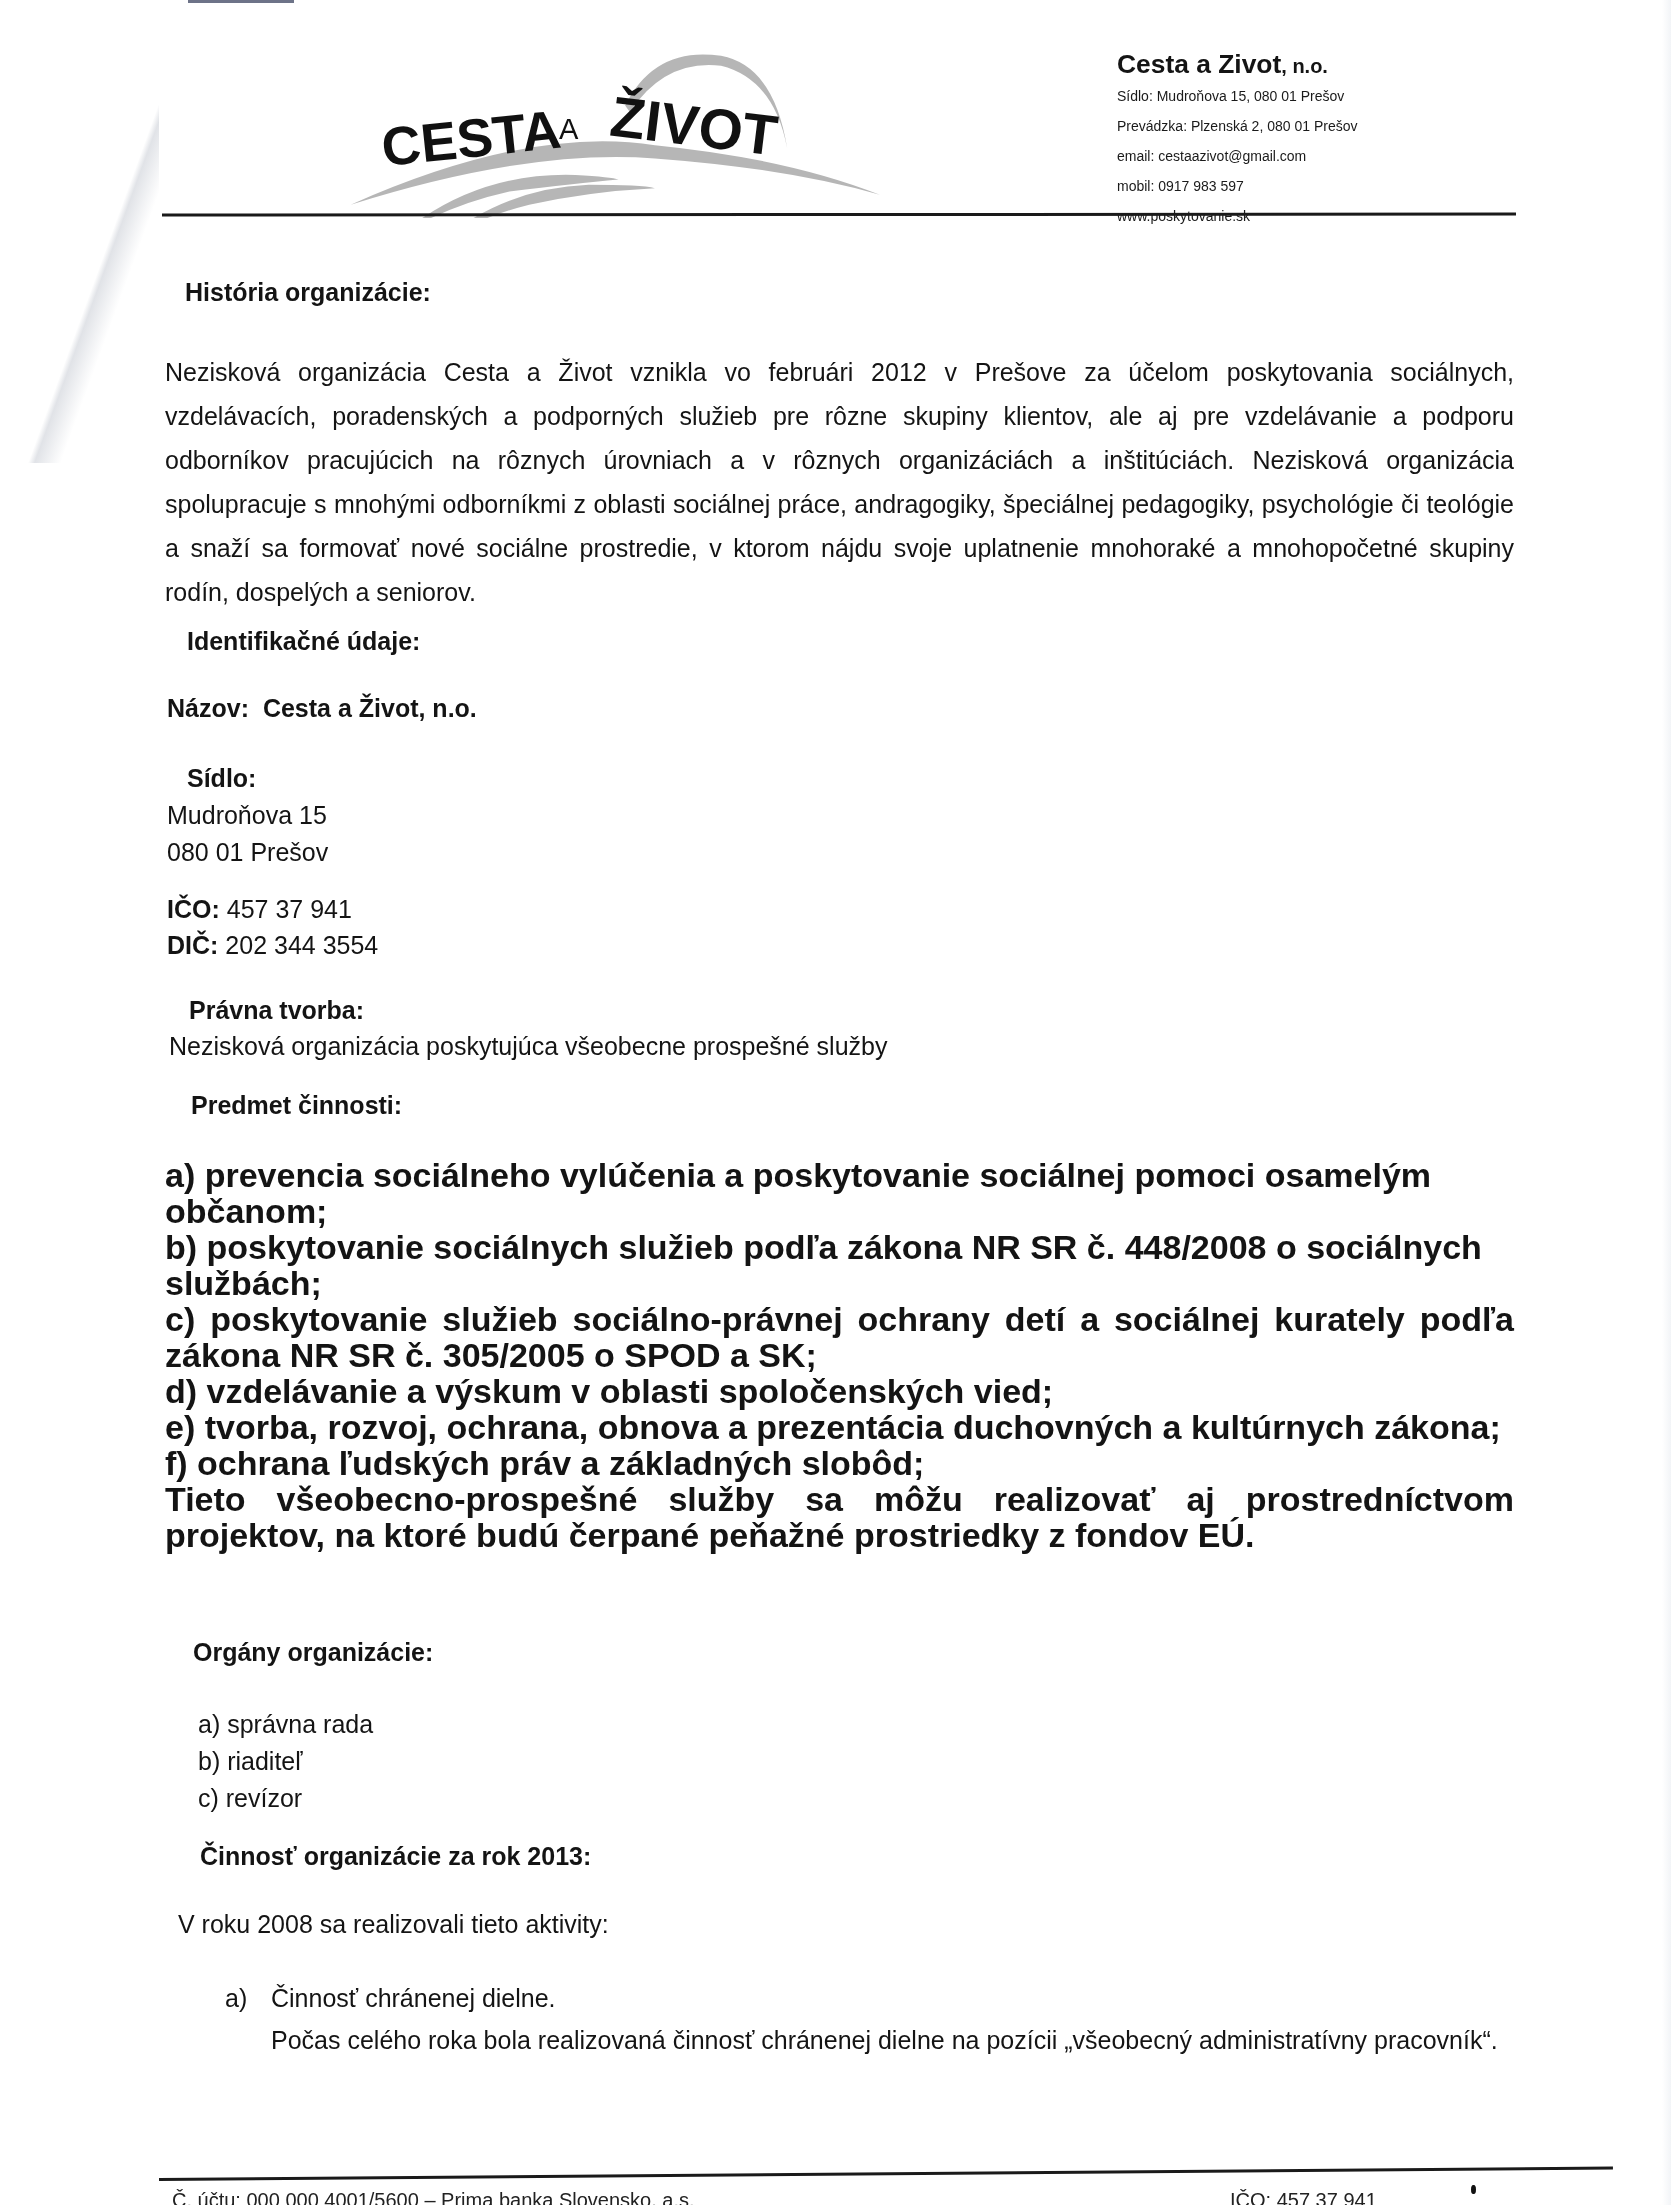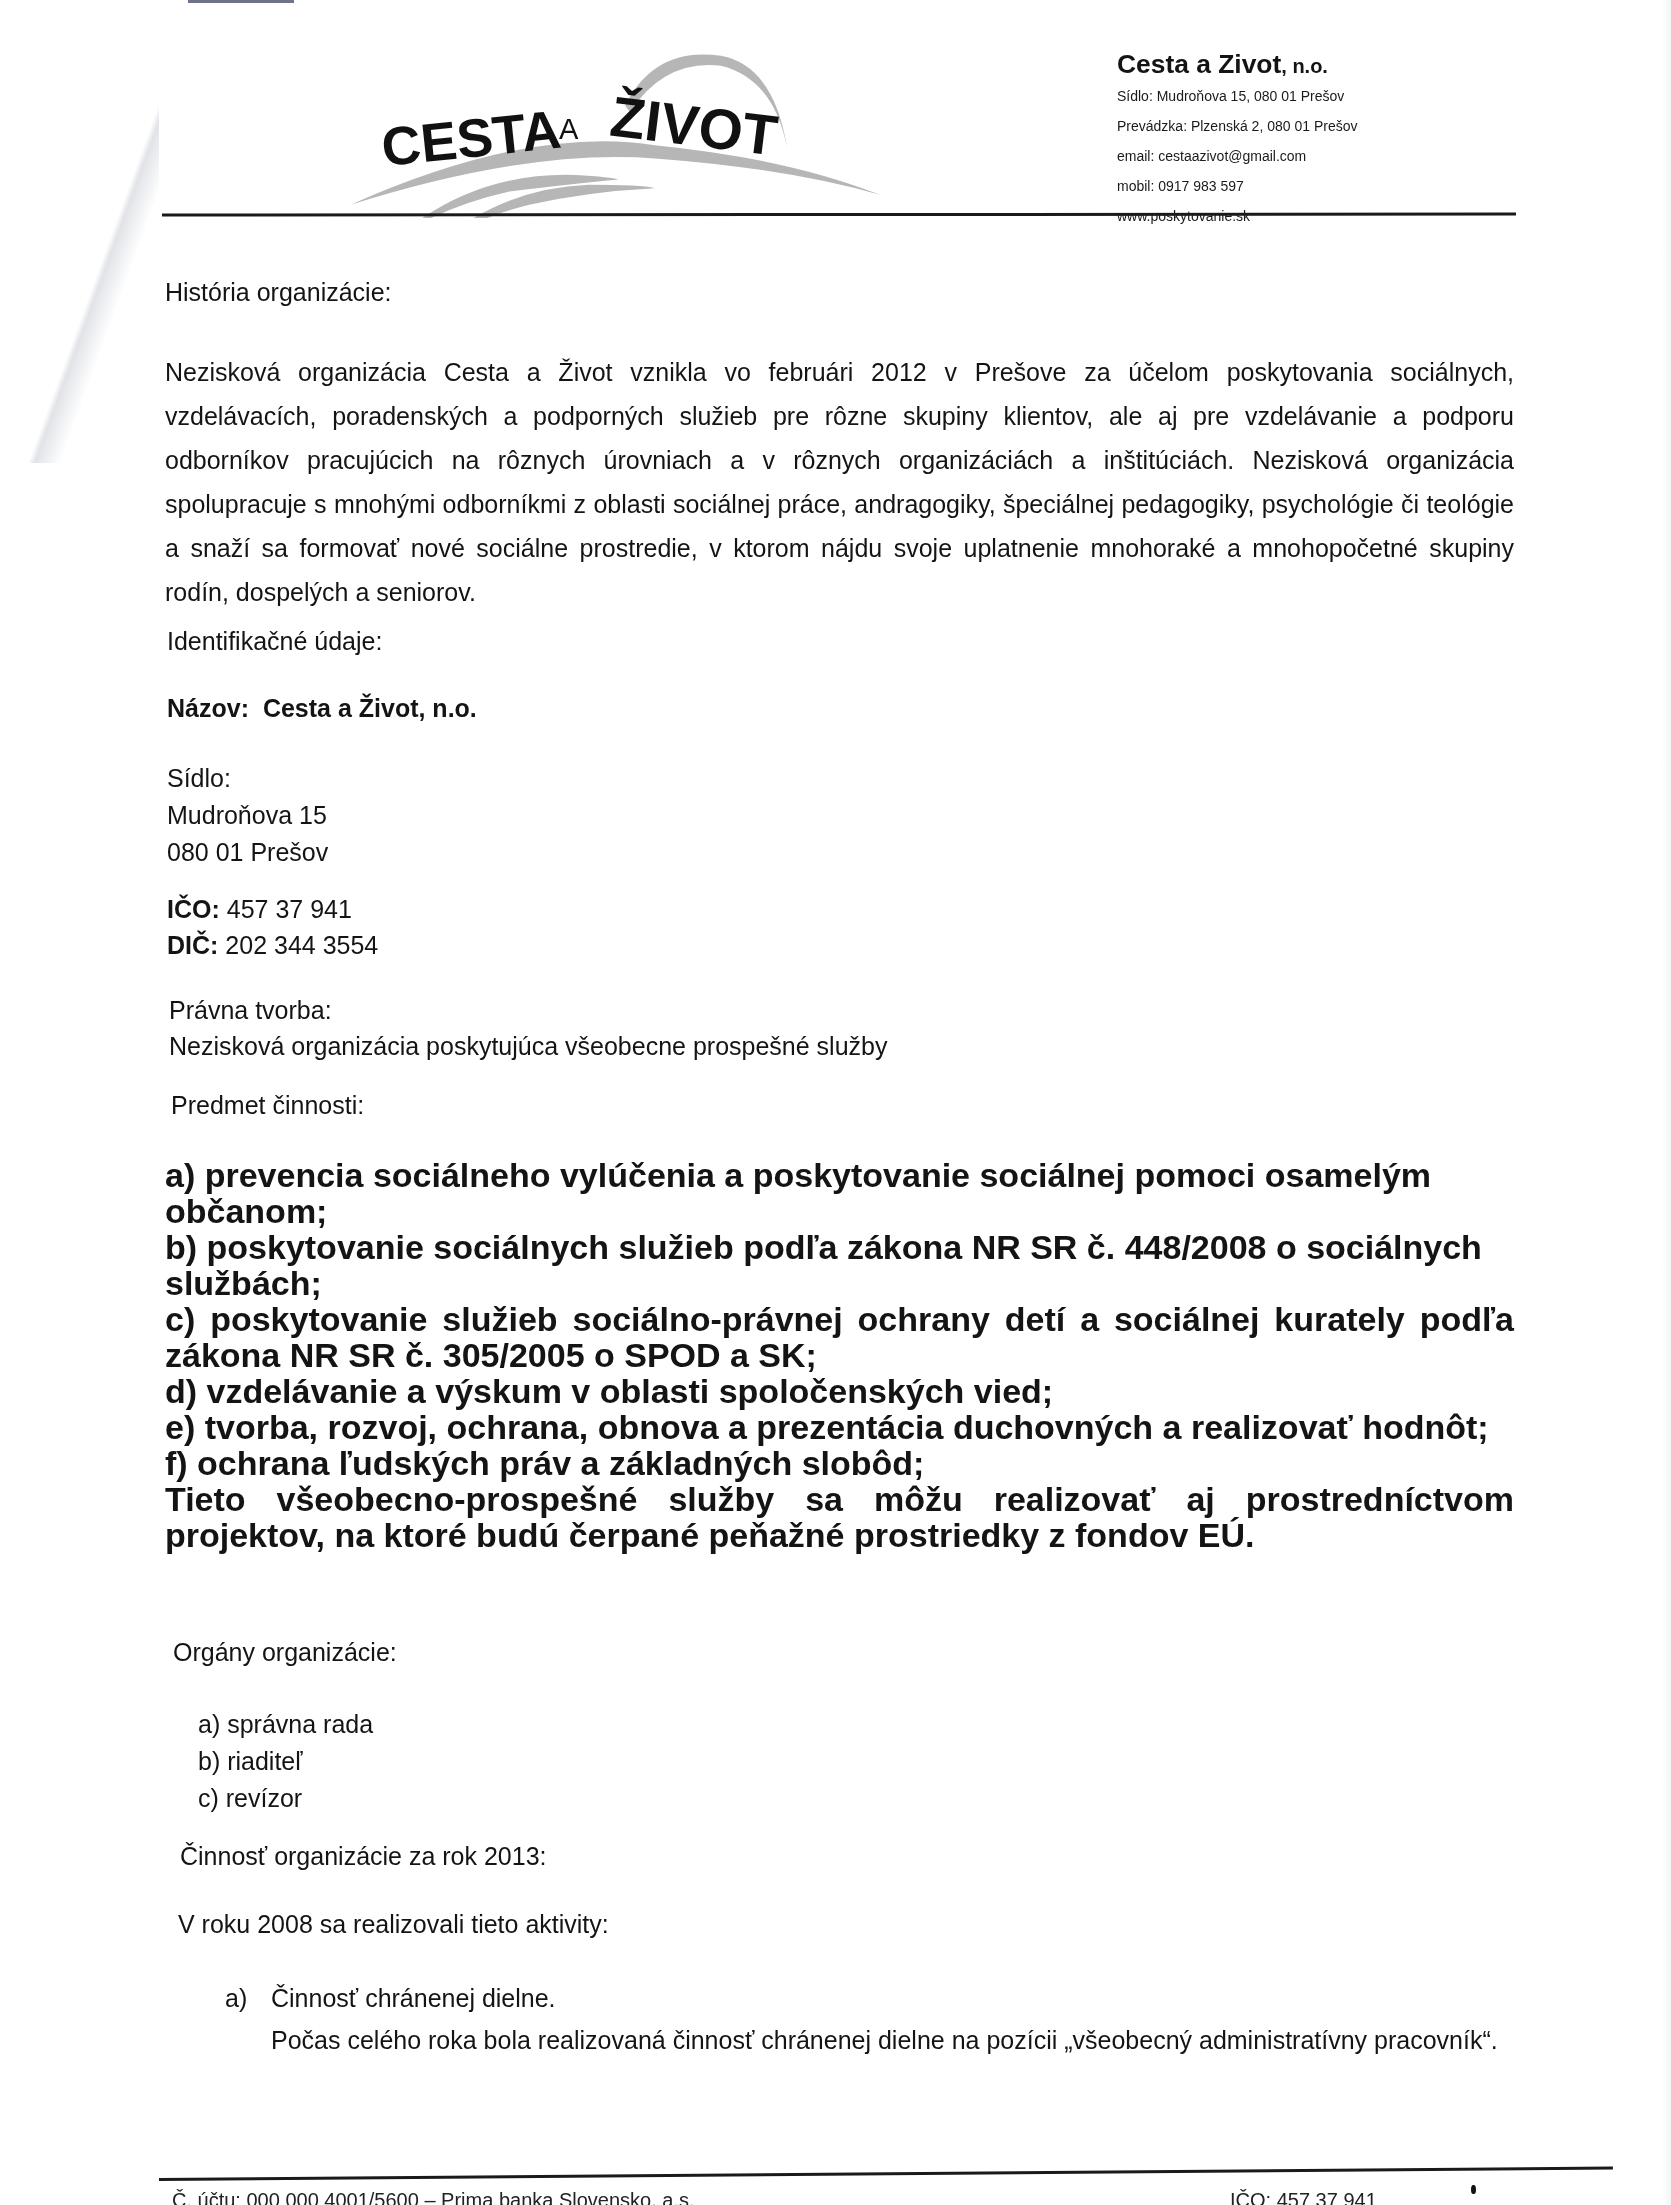--- a/index.html
+++ b/index.html
@@ -21,21 +21,21 @@
   .logo { position: absolute; left: 311px; top: 26.4px; width: 582px; height: 192px; }
   .logo svg { width: 100%; height: 100%; }
 
   
   .contact { position: absolute; left: 1117px; top: 9.3px; line-height: 30px; }
   .contact .org { font-size: 26.4px; font-weight: bold; margin-top: 40px; }
   .contact .org .suffix { font-size: 20px; }
   .contact .line { font-size: 14px; color: #1a1a1a; }
 
   .header-rule { position: absolute; left: 162px; top: 213px; width: 1354px; height: 2.6px; background: #1a1a1a; transform: rotate(-0.04deg); }
-  .h { font-weight: normal; font-size: 25px; }
+  .h { font-weight: bold; font-size: 25px; margin-left: 20px; }
   .para { text-align: justify; text-align-last: left; }
   .abs { position: absolute; }
   .act-letter { display: inline-block; width: 46px; }
 
   .footer-rule { position: absolute; left: 159px; top: 2178px; width: 1454px; height: 3.3px; background: #1a1a1a; transform: rotate(-0.45deg); transform-origin: left; }
   .footer-left { position: absolute; left: 172px; top: 2189px; font-size: 20px; color: #222; }
   .footer-right { position: absolute; left: 1230px; top: 2189px; font-size: 20px; color: #222; }
   .speck { position: absolute; background: #111; border-radius: 50%; }
 </style>
 </head>
@@ -109,21 +109,21 @@
     <div>Nezisková organizácia poskytujúca všeobecne prospešné služby</div>
   </div>
 
   <div class="abs h" style="left:171px; top:1091px;">Predmet činnosti:</div>
 
   <div class="abs" style="left:165px; top:1157px; width:1349px; font-size:34px; line-height:36px;font-weight:bold;">
     <div>a) prevencia sociálneho vylúčenia a poskytovanie sociálnej pomoci osamelým občanom;</div>
     <div>b) poskytovanie sociálnych služieb podľa zákona  NR SR č. 448/2008 o sociálnych službách;</div>
     <div class="para">c) poskytovanie služieb sociálno-právnej ochrany detí a sociálnej kurately podľa zákona NR SR č. 305/2005 o SPOD a SK;</div>
     <div>d) vzdelávanie a výskum v oblasti spoločenských vied;</div>
-    <div>e) tvorba, rozvoj, ochrana, obnova a prezentácia duchovných a realizovať hodnôt;</div>
+    <div>e) tvorba, rozvoj, ochrana, obnova a prezentácia duchovných a kultúrnych zákona;</div>
     <div>f) ochrana ľudských práv a základných slobôd;</div>
     <div class="para">Tieto všeobecno-prospešné služby sa môžu realizovať aj prostredníctvom projektov, na ktoré budú čerpané peňažné prostriedky z fondov EÚ.</div>
   </div>
 
   <div class="abs h" style="left:173px; top:1638px;">Orgány organizácie:</div>
   <div class="abs" style="left:198px; top:1706px; font-size:25px; line-height:37px;">
     <div>a) správna rada</div>
     <div>b) riaditeľ</div>
     <div>c) revízor</div>
   </div>

